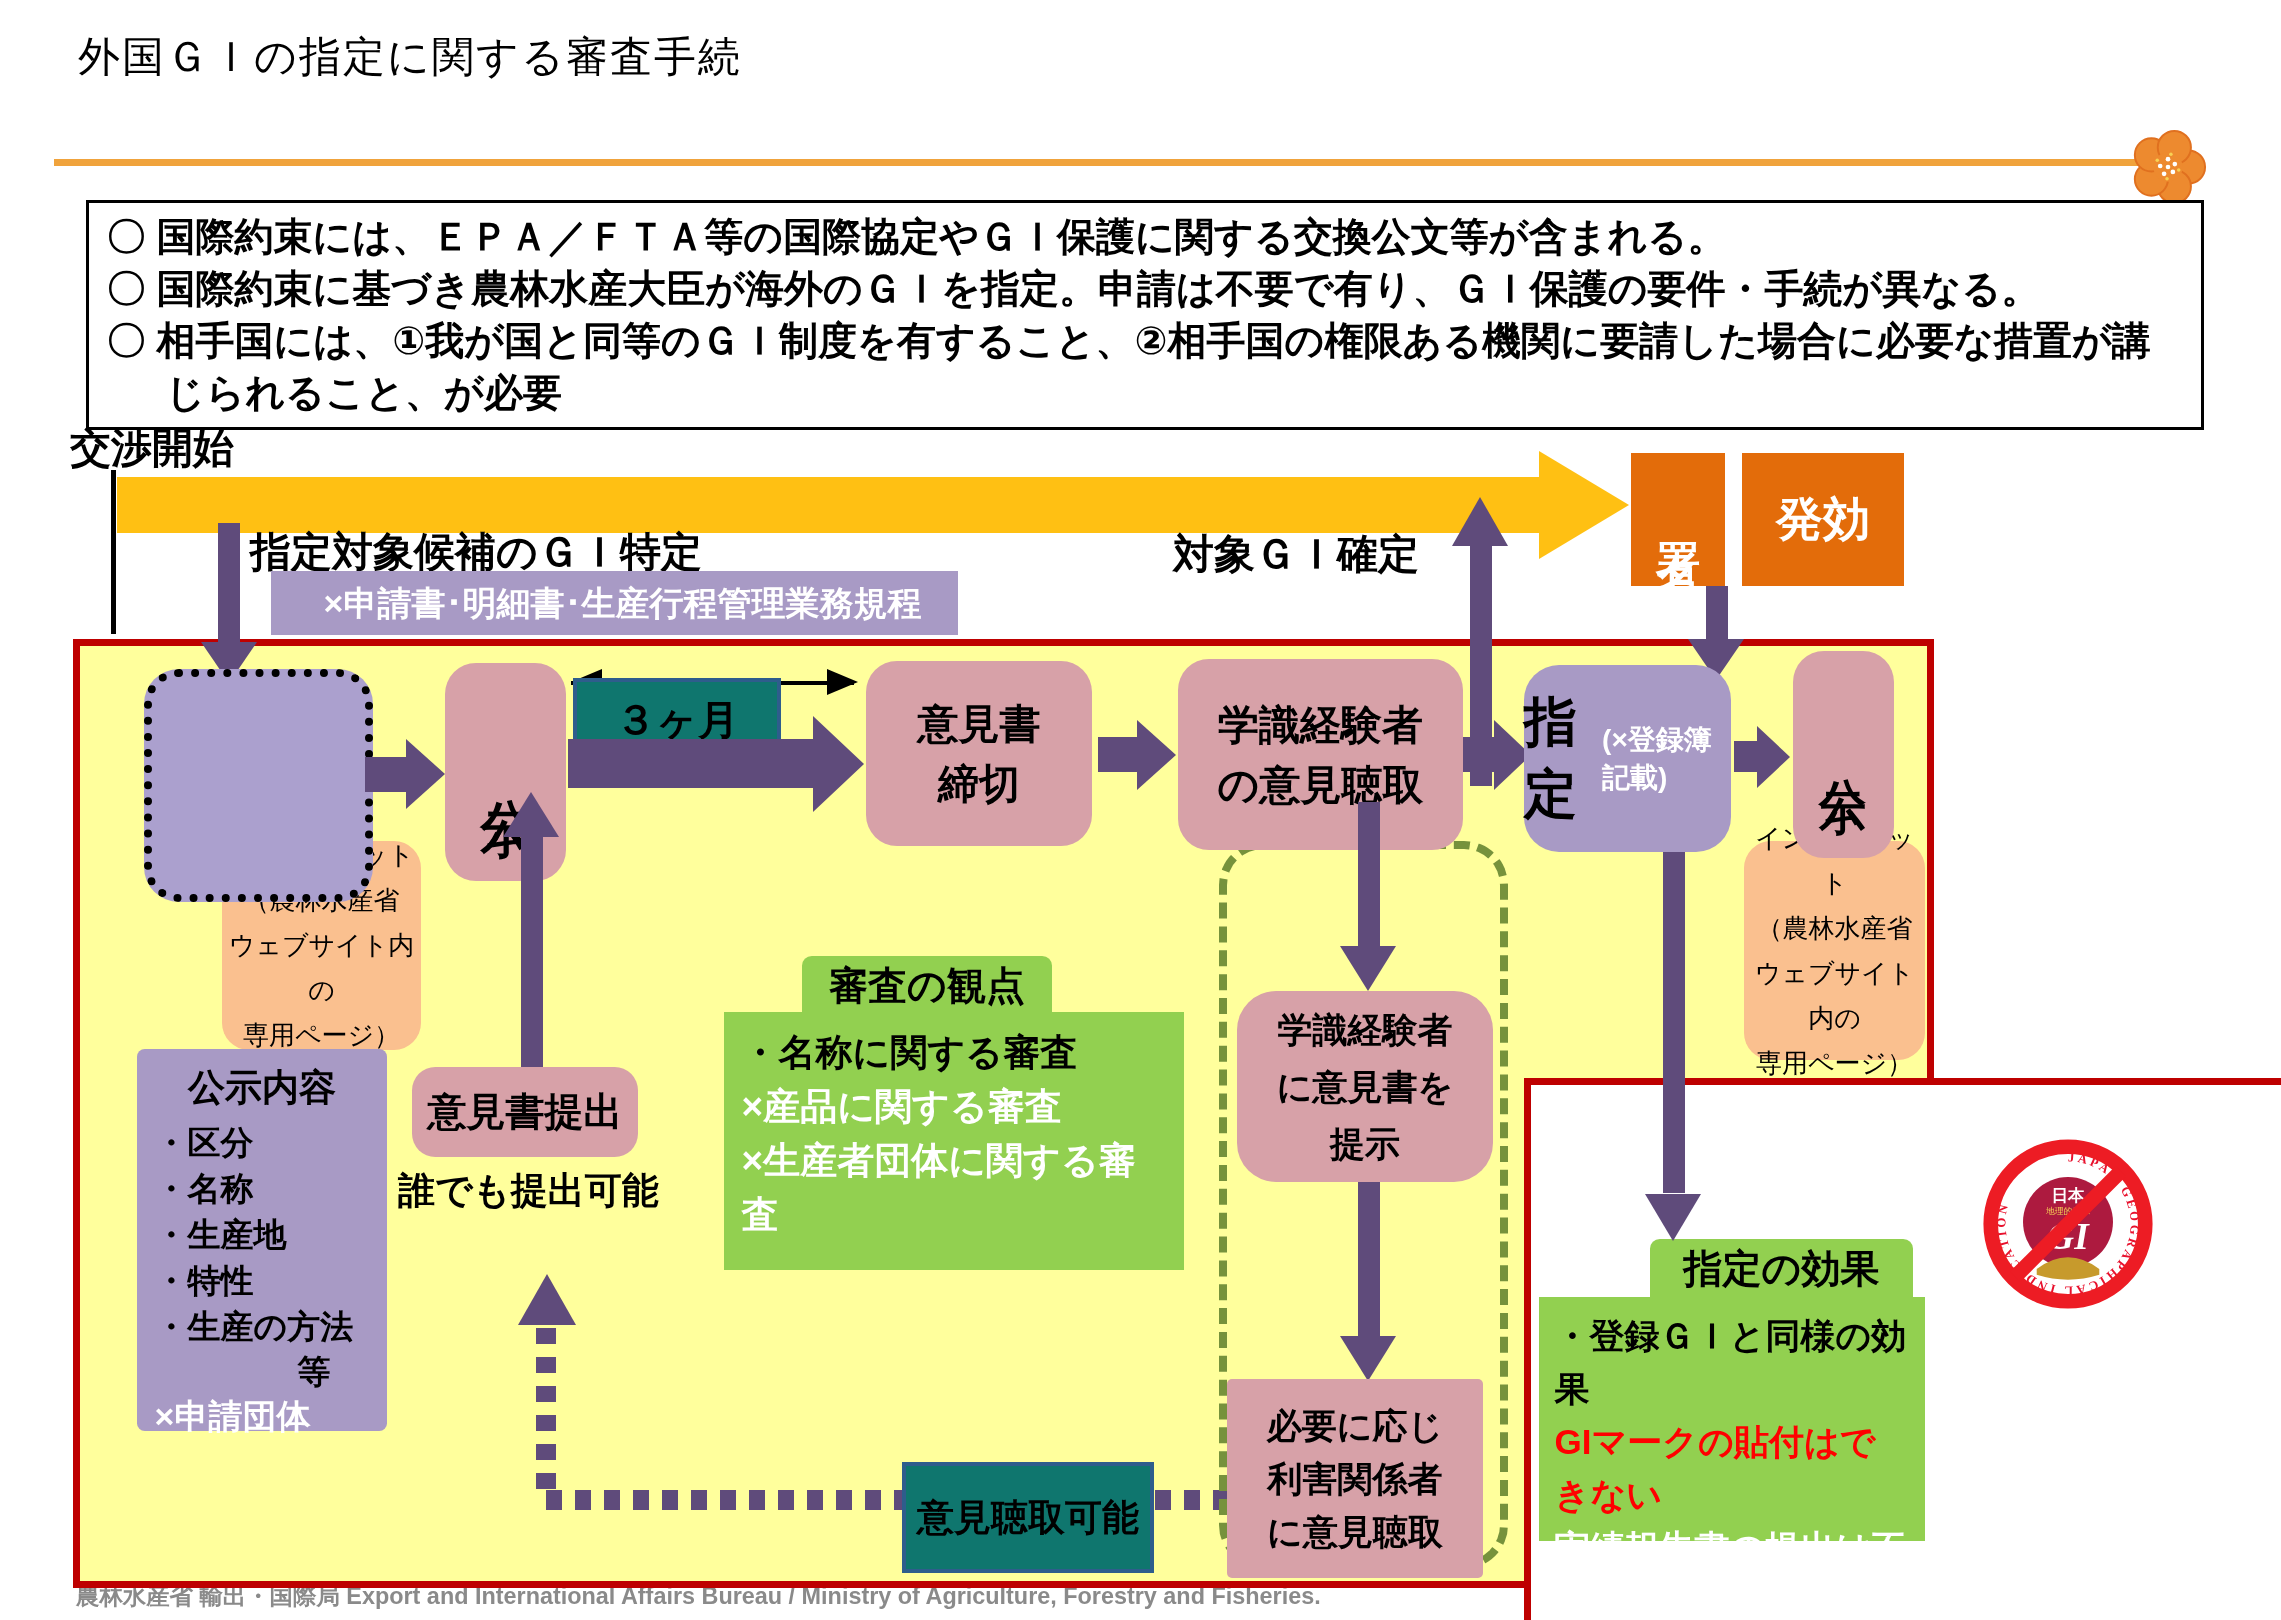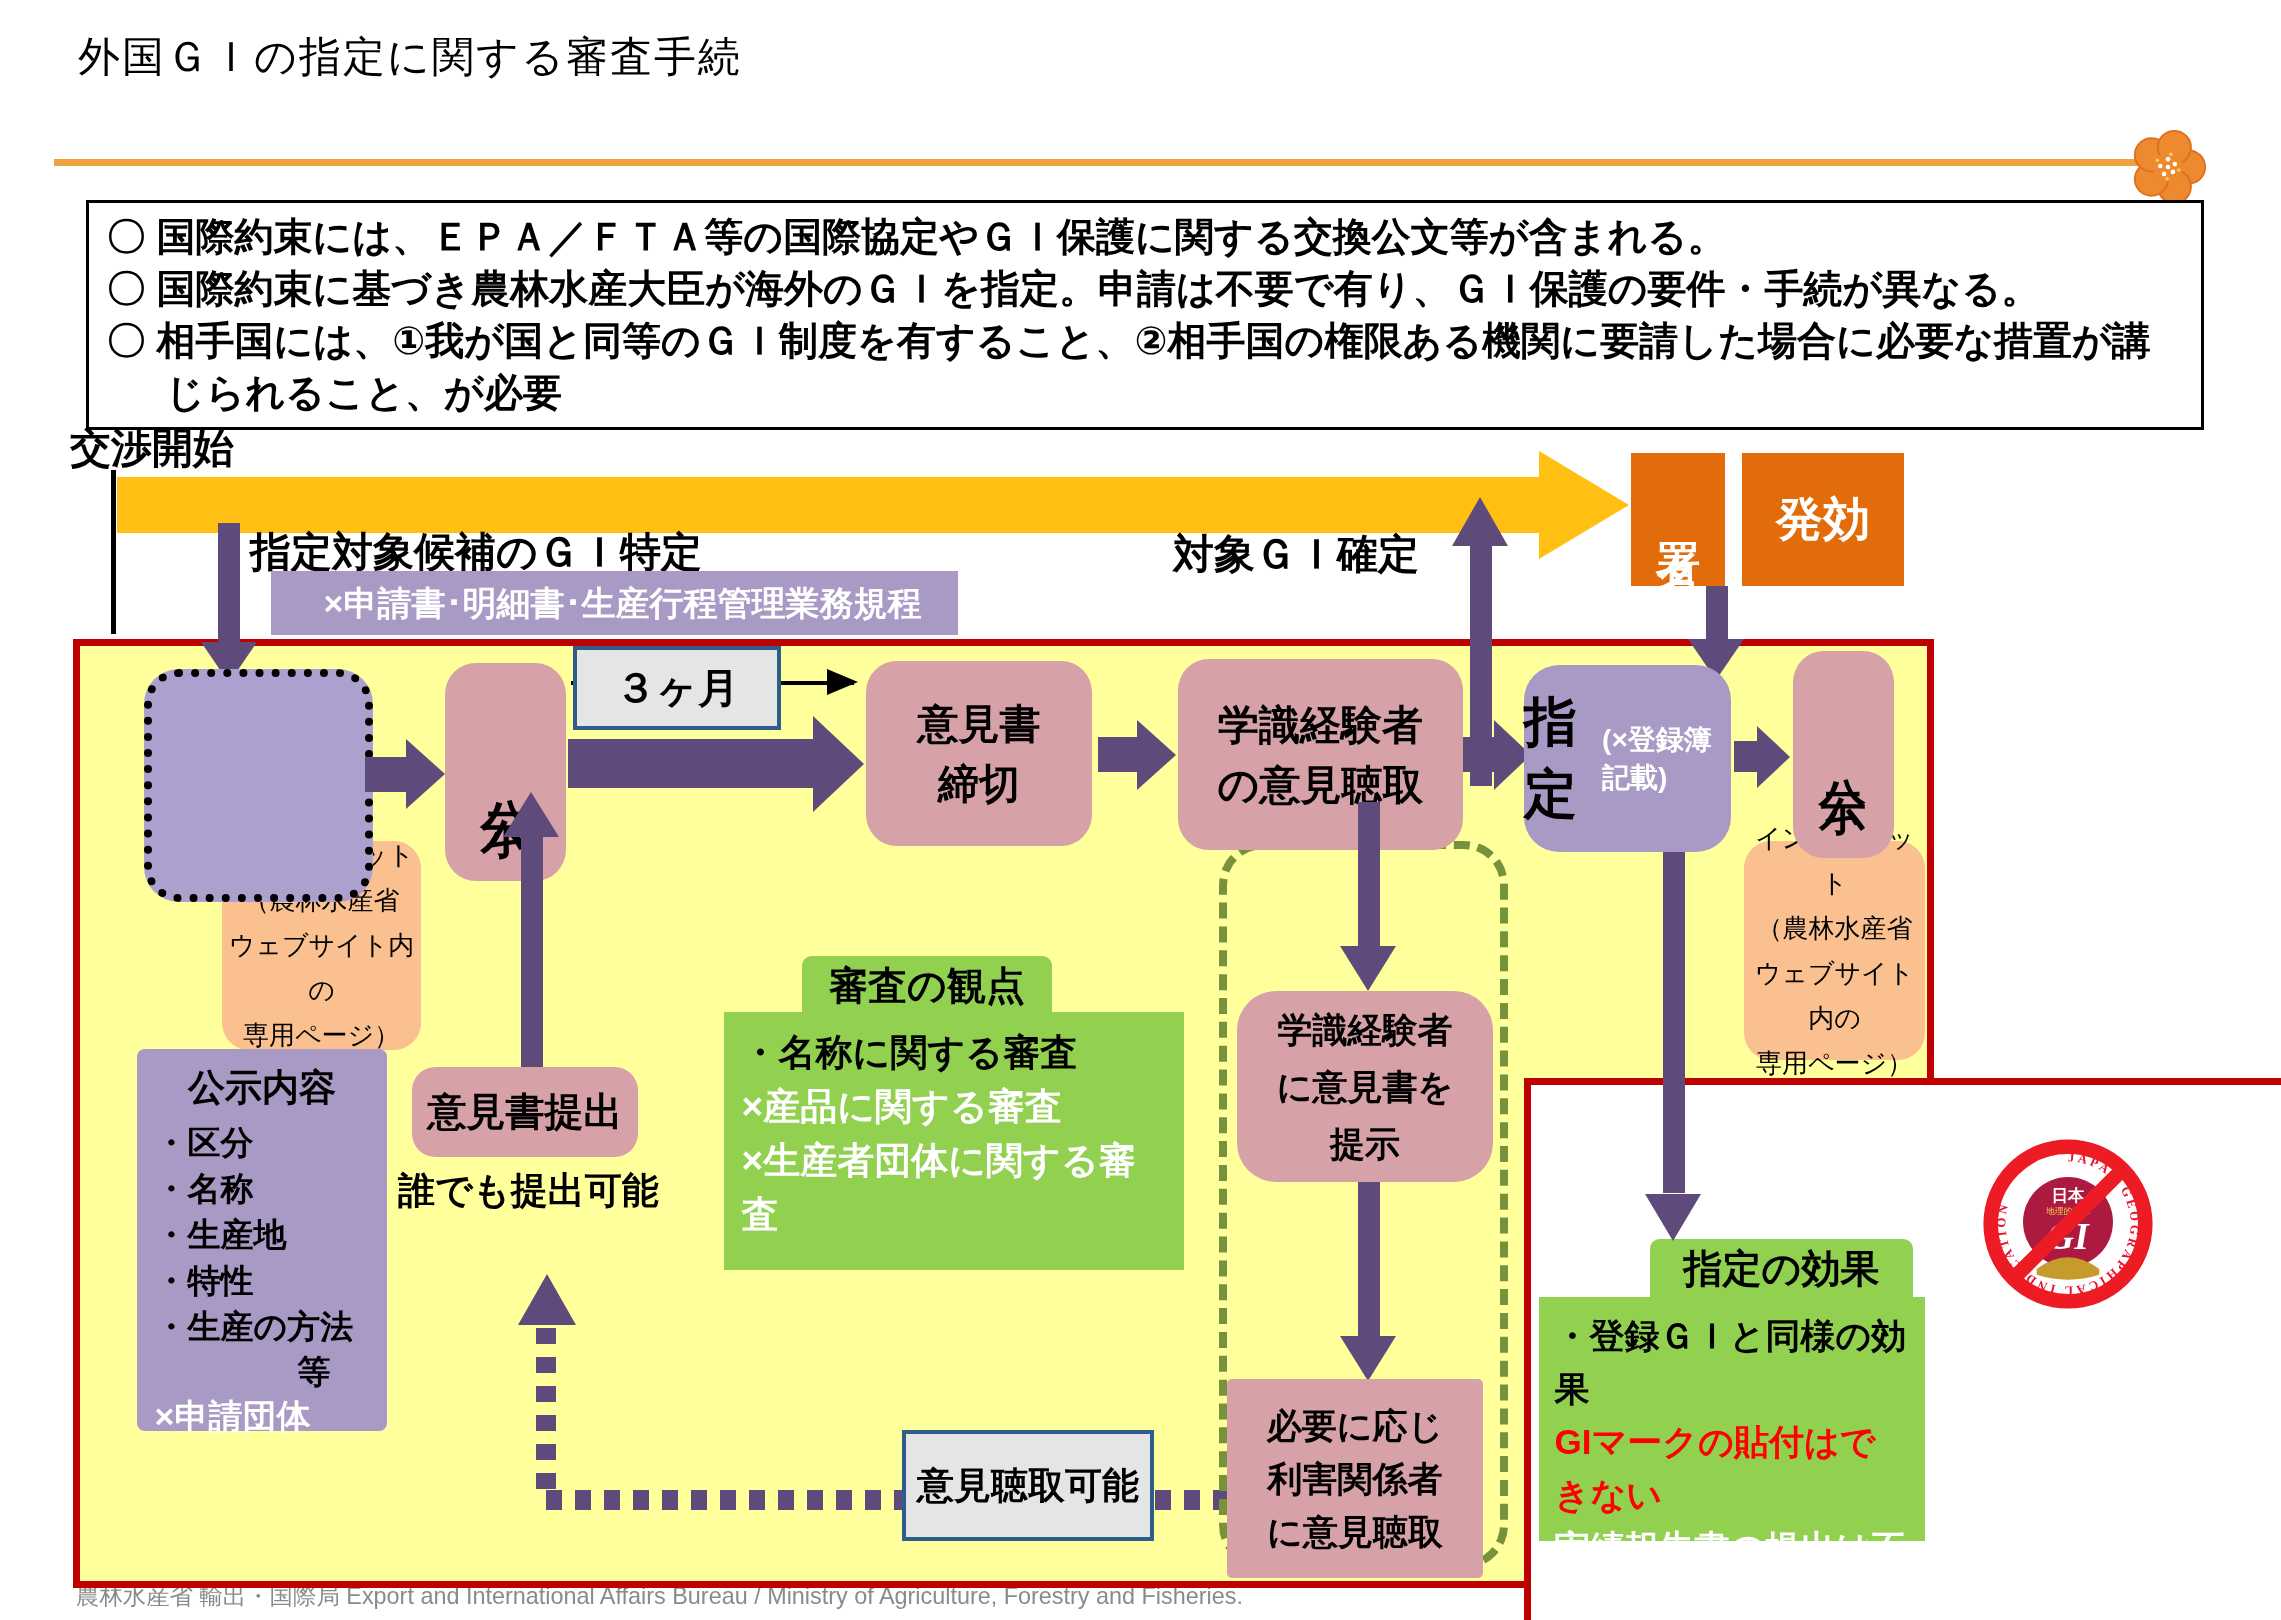--- a/index.html
+++ b/index.html
@@ -24,25 +24,25 @@
   
   .pink{background:#D7A1A8;border-radius:31px;display:flex;align-items:center;justify-content:center;
         font-weight:bold;color:#000;text-align:center;}
   .lav{background:#A89AC5;border-radius:35px;}
   .vtext{writing-mode:vertical-rl;text-orientation:upright;letter-spacing:13.7px;}
   .shaft{background:#5F4B7B;}
   .tri{width:0;height:0;}
   .notebox{background:#FAC08F;border-radius:27px;font-size:26px;line-height:45px;text-align:center;
            display:flex;align-items:center;justify-content:center;}
   .green{background:#92D050;}
-  .bluebox{background:#e5e5e5;border:4.9px solid #2E5D8C;display:flex;align-items:center;justify-content:center;font-weight:bold;}
+  .bluebox{background:#0f766e;border:4.9px solid #2E5D8C;display:flex;align-items:center;justify-content:center;font-weight:bold;margin-top:32px;}
   .dashgreen{border:8.8px dashed #76923C;border-radius:44px;}
   .dotline-h{height:19.5px;background:repeating-linear-gradient(90deg,#5F4B7B 0 15.6px,transparent 15.6px 29px);}
   .dotline-v{width:19.5px;background:repeating-linear-gradient(180deg,#5F4B7B 0 15.6px,transparent 15.6px 29px);}
-  .footer{font-size:23.4px;color:#8a8a8a;}
+  .footer{font-size:23.4px;color:#8a8a8a;font-weight:bold;}
 </style>
 </head>
 <body>
 
 <div class="canvas">
 
   <div class="abs footer" style="left:76px;top:1580px;z-index:0;">農林水産省 輸出・国際局 Export and International Affairs Bureau / Ministry of Agriculture, Forestry and Fisheries.</div>
 
   <div class="abs title" style="left:78px;top:29px;">外国ＧＩの指定に関する審査手続</div>
   <div class="abs rule" style="left:54px;top:159px;width:2097px;"></div>

